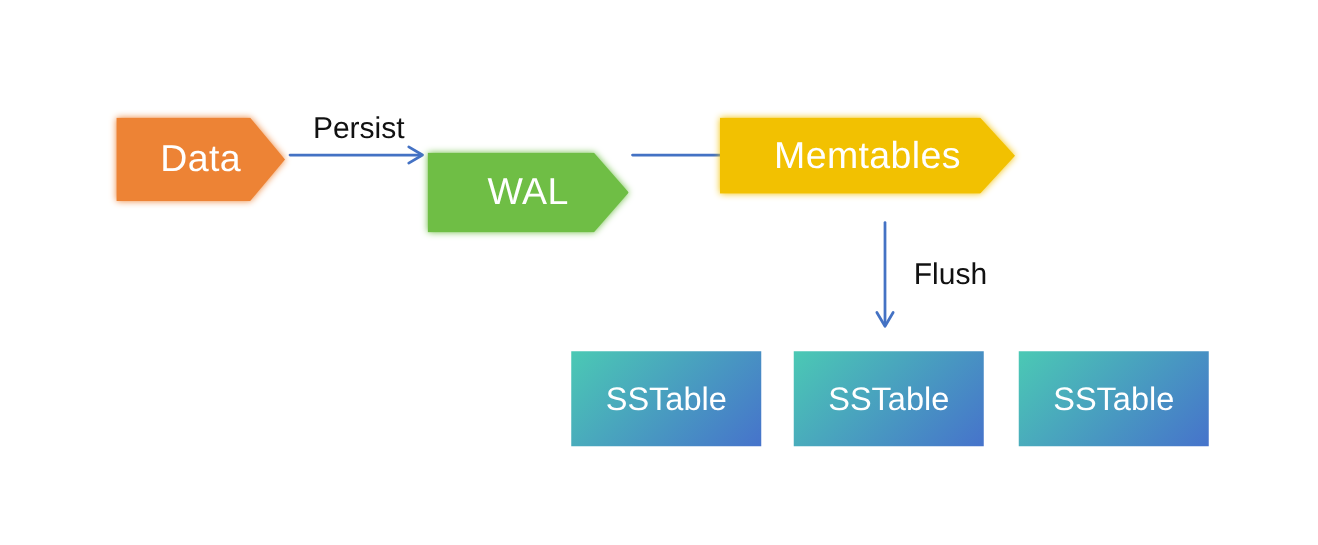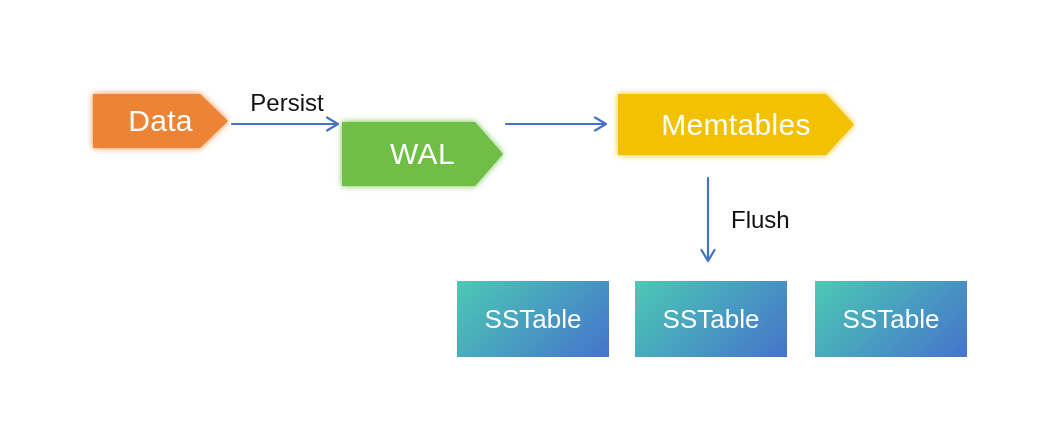--- a/index.html
+++ b/index.html
@@ -56,23 +56,23 @@
     align-items: center;
     justify-content: center;
     color: var(--node-label);
     font-size: 30px;
     letter-spacing: 0.3px;
   }
   .p-data      { background: var(--node-data); }
   .p-wal       { background: var(--node-wal); }
   .p-memtables { background: var(--node-memtables); }
 
-  .n-data { left: 72px;  top: 94px; width: 156px; height: 54px; padding-left: 21px; }
+  .n-data { left: 72px;  top: 94px; width: 156px; height: 67px; padding-left: 21px; }
   .n-wal  { left: 342px; top: 92px; width: 161px; height: 64px; }
-  .n-mem  { left: 618px; top: 94px; width: 236px; height: 61px; }
+  .n-mem  { left: 576px; top: 94px; width: 236px; height: 61px; }
 
   
   .edge-label {
     position: absolute;
     color: var(--edge-label);
     font-size: 24px;
     line-height: 28px;
     white-space: nowrap;
   }
   .lbl-persist { left: 237px; top: 89px;  width: 100px; text-align: center; }

